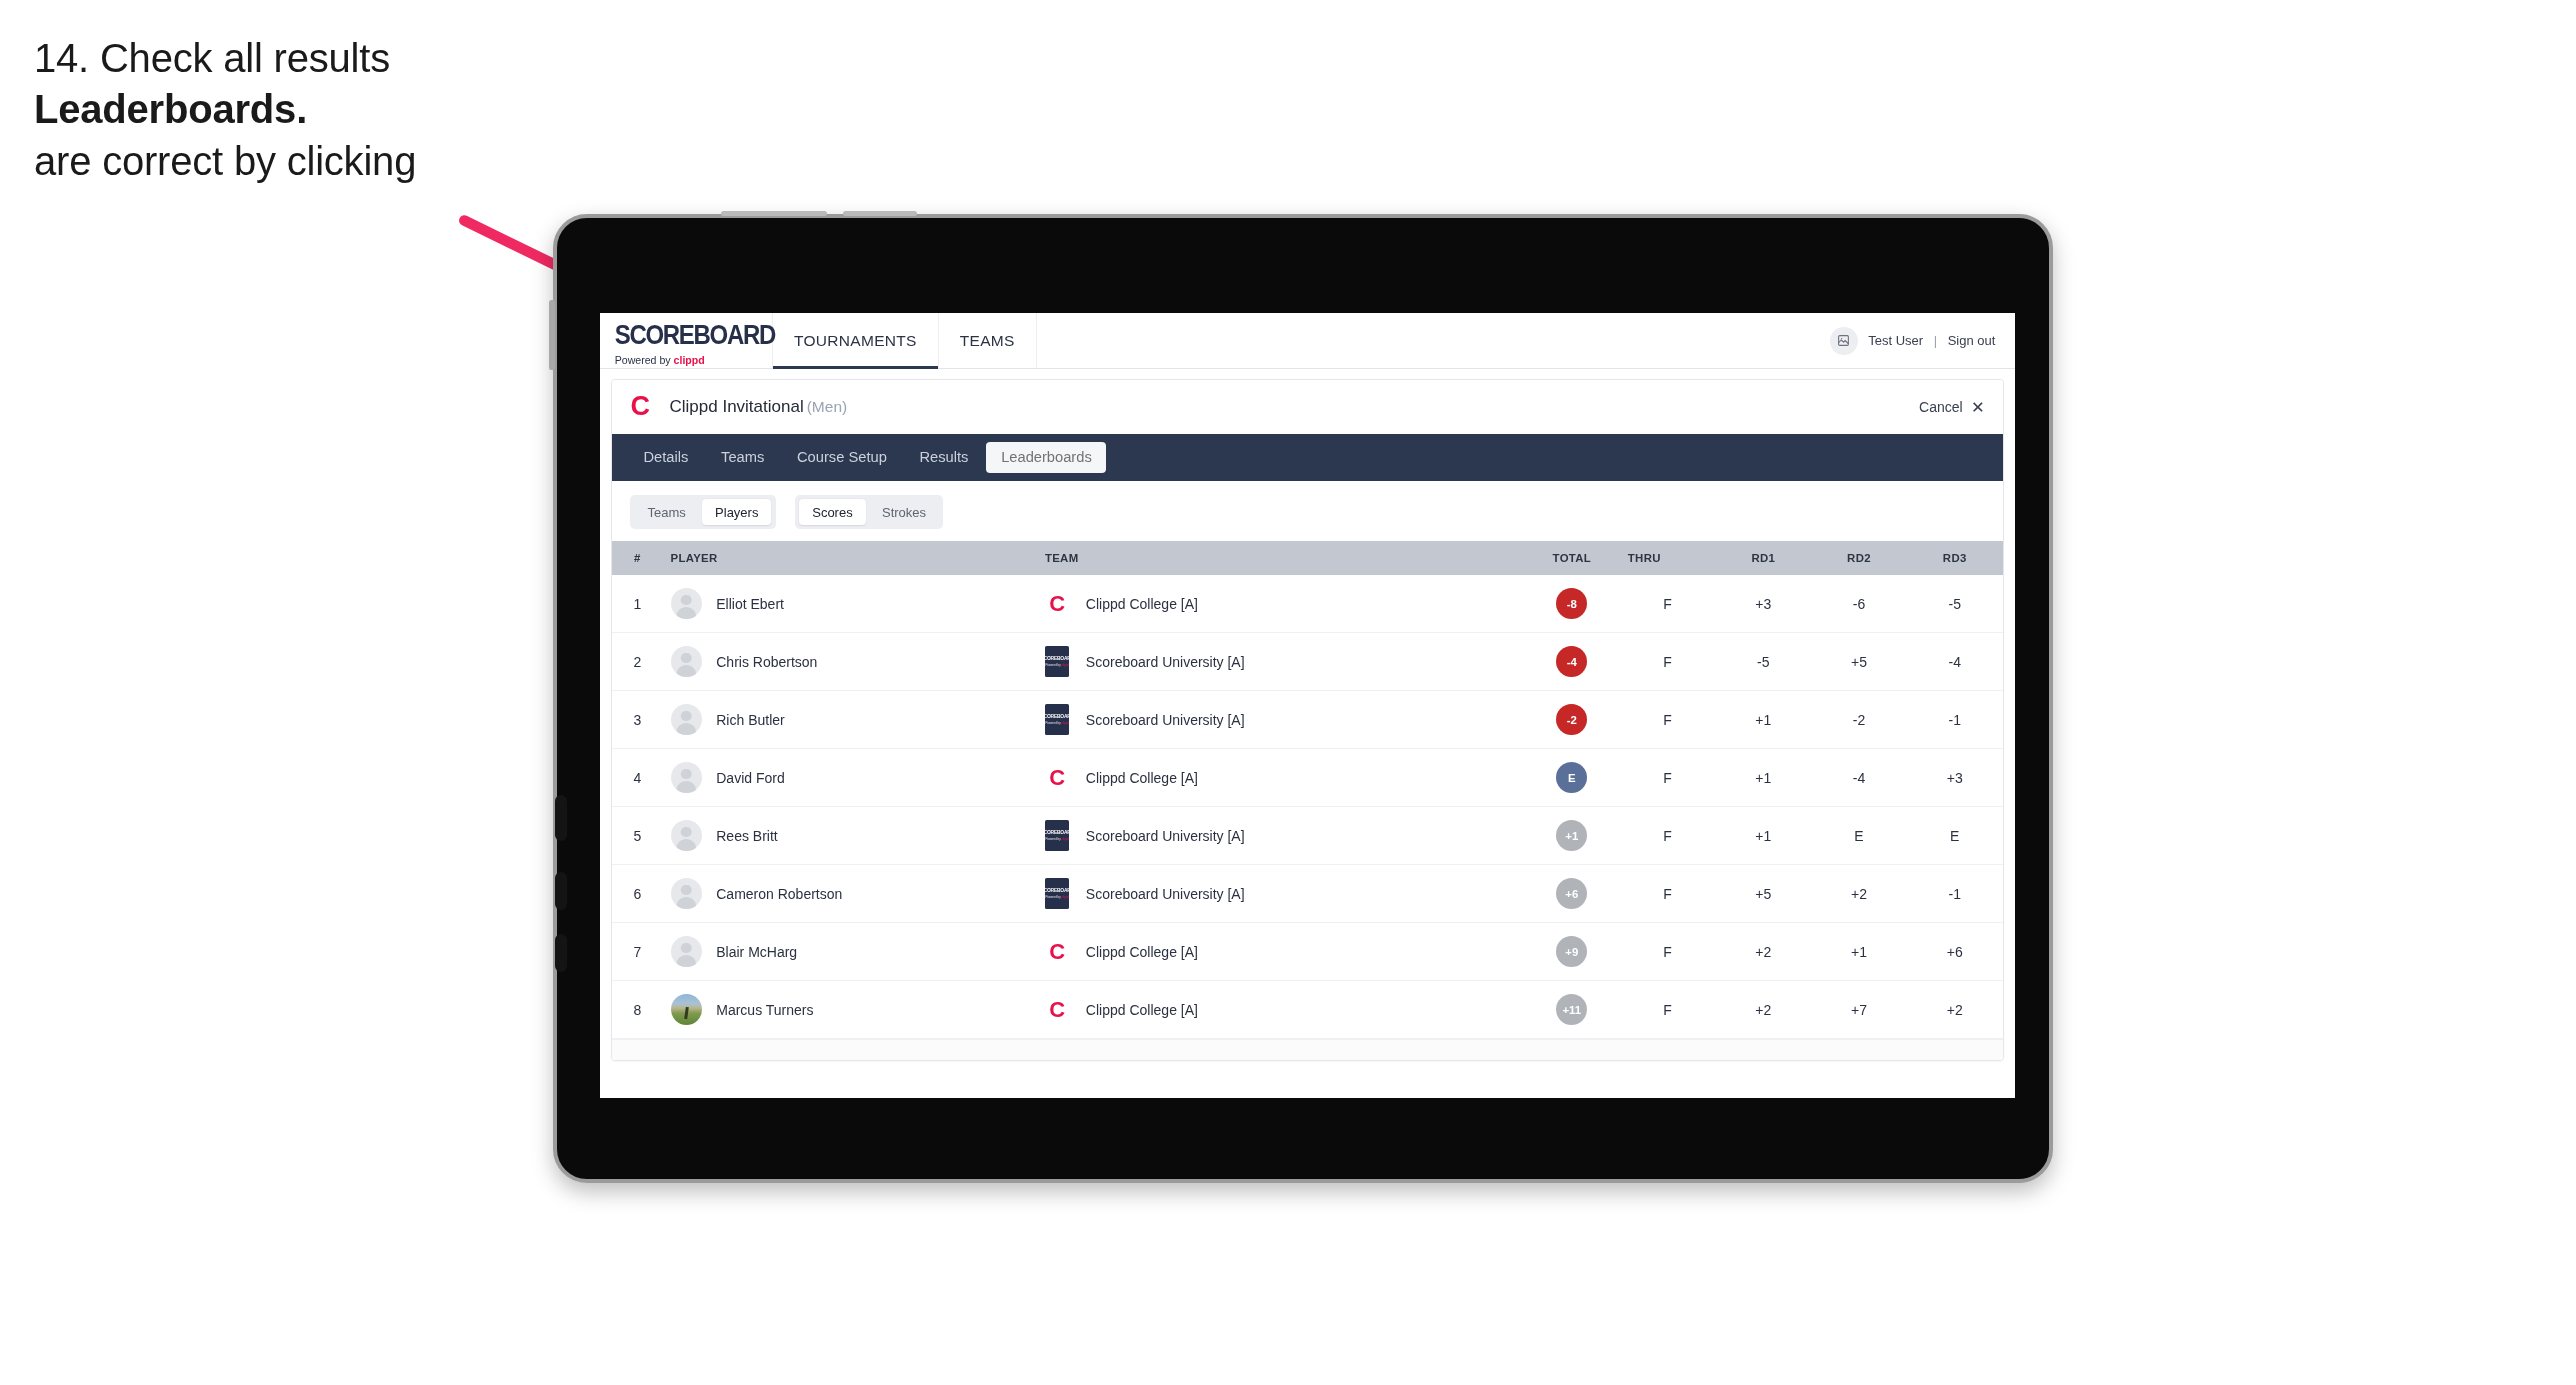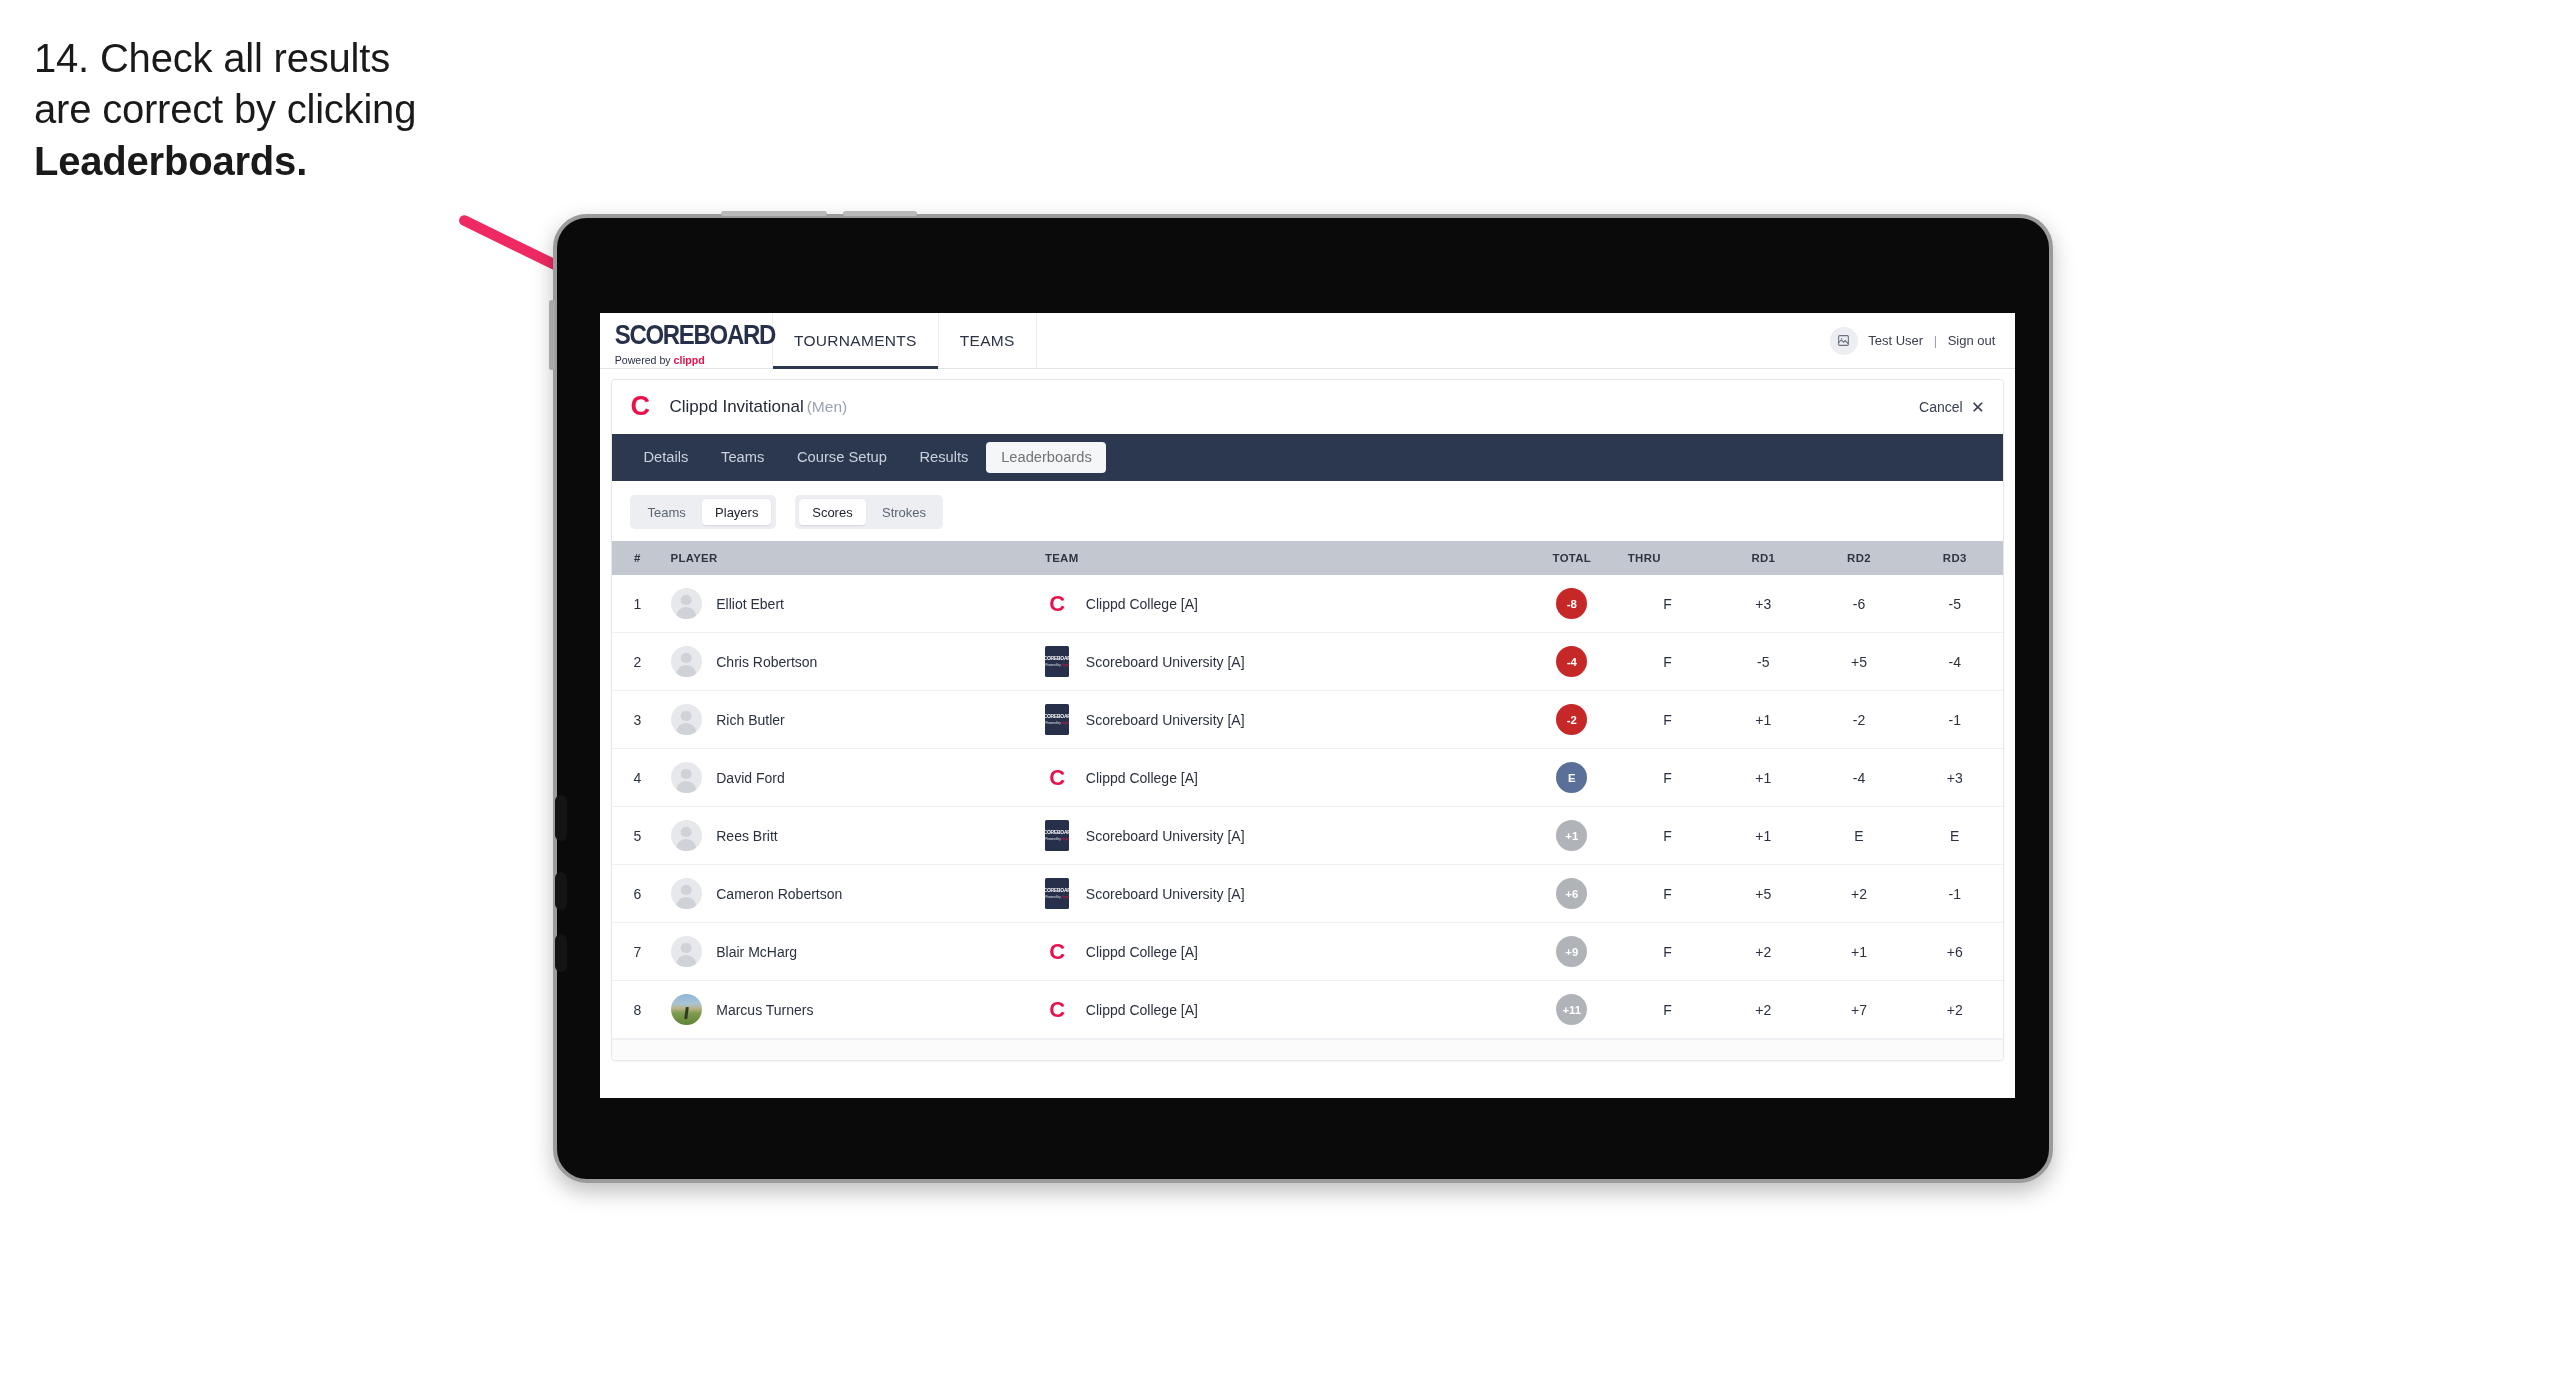--- a/index.html
+++ b/index.html
@@ -235,22 +235,22 @@
 
   .table-foot { height: 21px; background:#fbfbfc; border-top:0.8px solid #eef0f3; }
 </style>
 </head>
 <body>
 
 <div class="page">
 
   <div class="caption">
     <span class="cap-line">14. Check all results</span>
+    <span class="cap-line cap-strong">Leaderboards.</span>
     <span class="cap-line">are correct by clicking</span>
-    <span class="cap-line cap-strong">Leaderboards.</span>
   </div>
 
   <svg class="arrow-svg" viewBox="0 0 700 360">
     <line x1="48" y1="30" x2="572" y2="286" stroke="#ef2a63" stroke-width="13" stroke-linecap="round"></line>
     <polygon points="618,318 538,268 586,256 560,214" fill="#ef2a63" transform="rotate(-14 590 275)"></polygon>
   </svg>
 
   <div class="tablet">
     <div class="tablet-top-notch"></div>
     <div class="tablet-top-notch2"></div>

